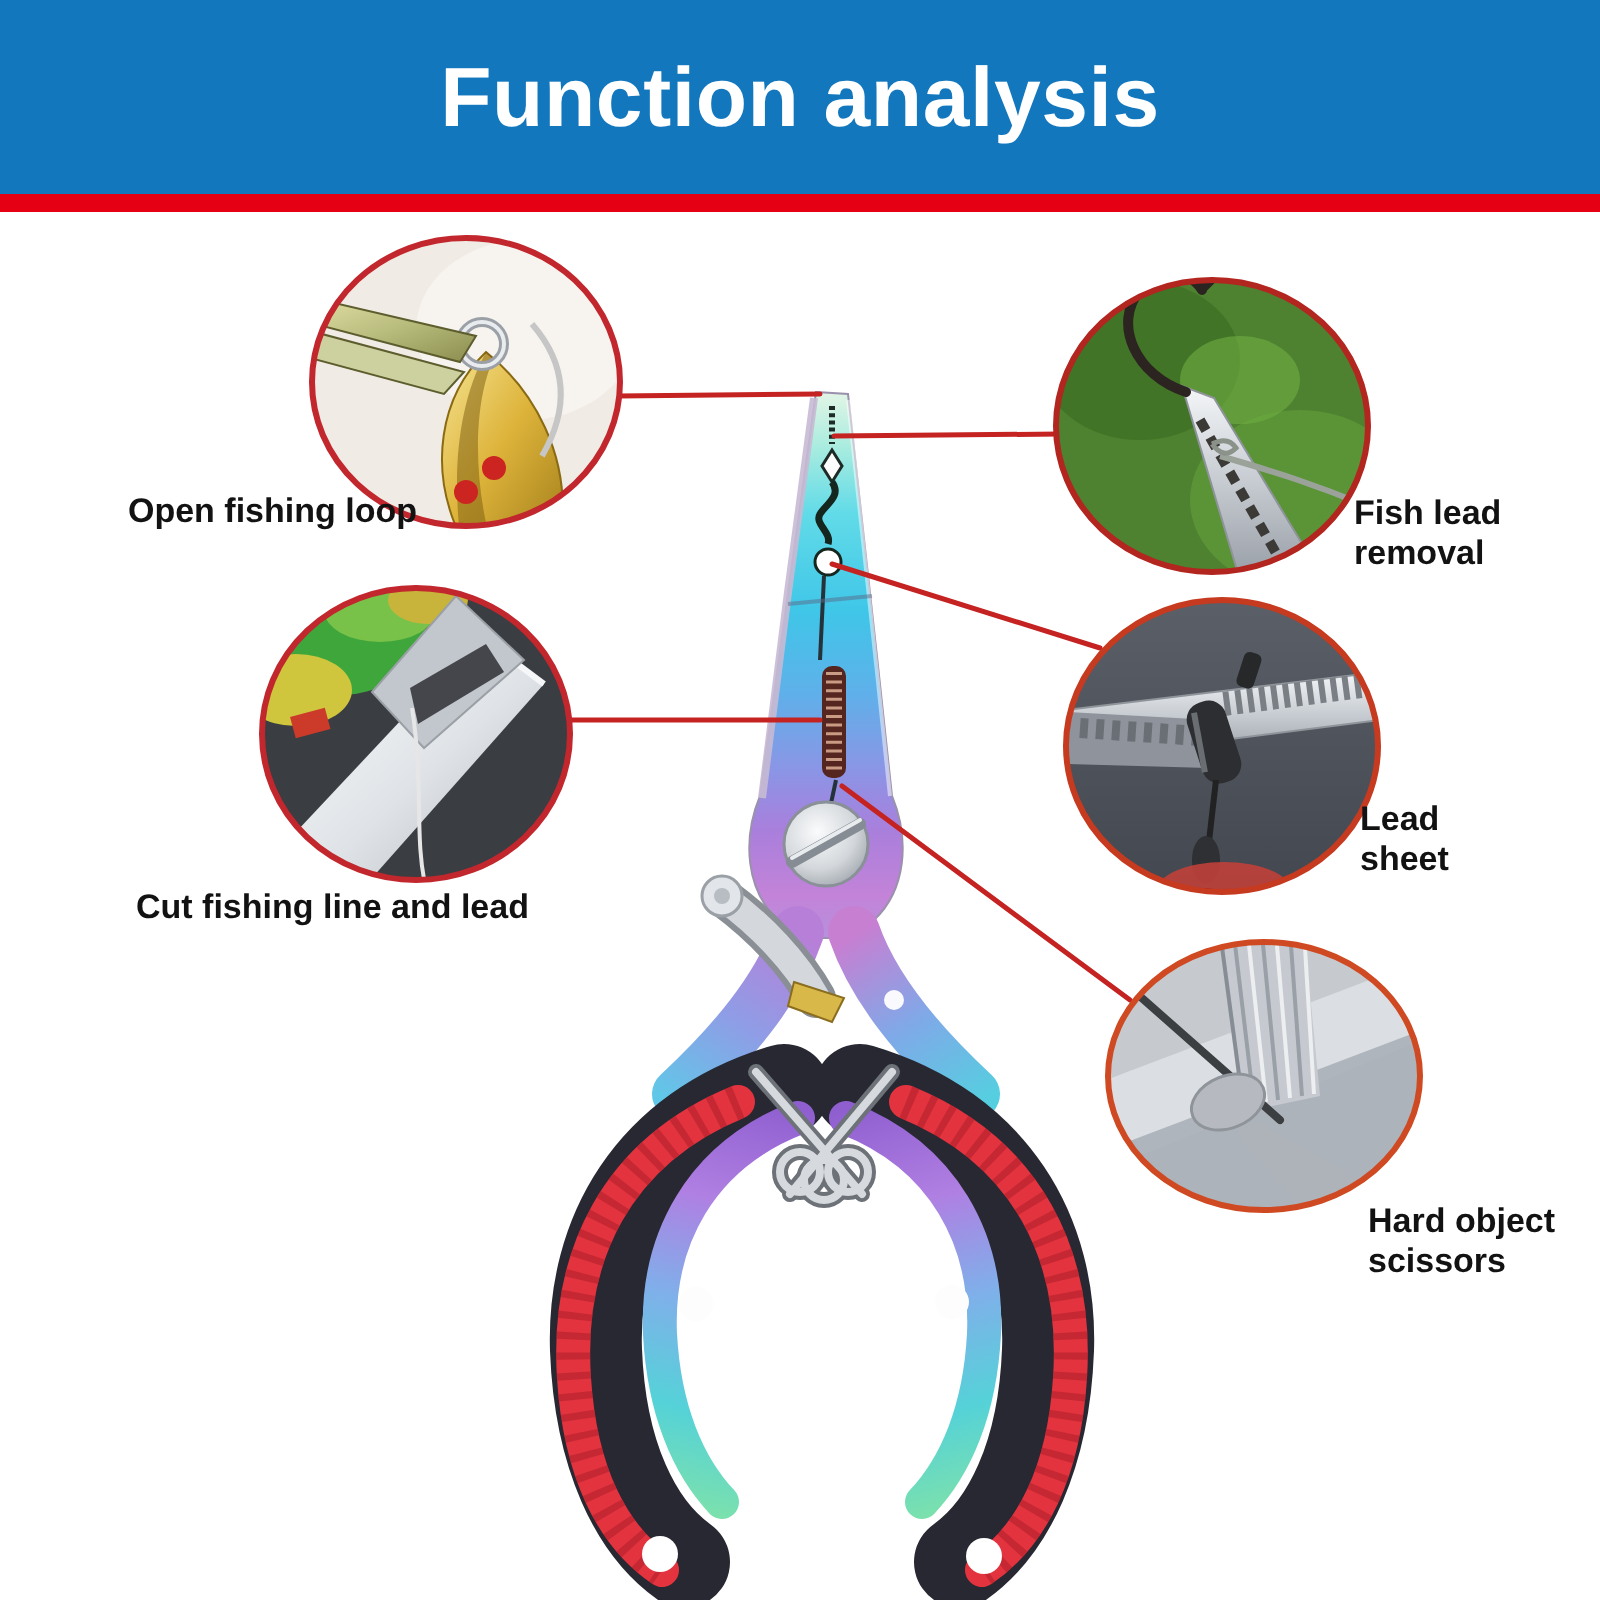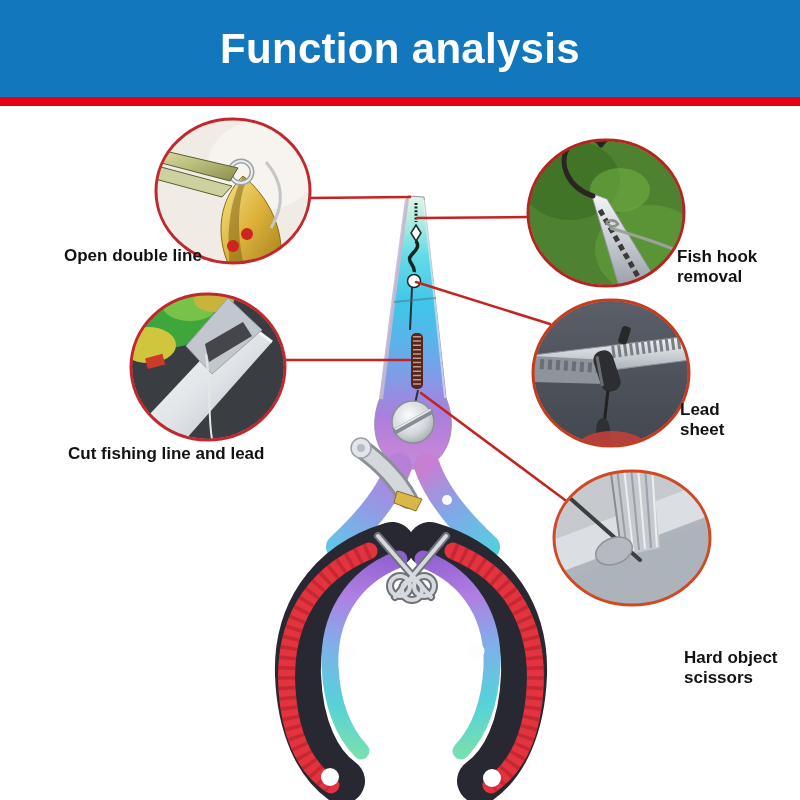--- a/index.html
+++ b/index.html
@@ -21,21 +21,21 @@
   }
   .scene { position:absolute; top:0; left:0; z-index:1; }
   .lbl {
     position:absolute; z-index:4; font-weight:bold; color:#121212;
     font-size:17px; line-height:20px;
   }
   .lbl-open { left:64px;  top:246px; width:150px; }
   .lbl-hook { left:677px; top:247px; width:92px;  }
   .lbl-cut  { left:35px;  top:444px; width:230px;margin-left:33px; }
   .lbl-lead { left:680px; top:400px; width:70px;  }
-  .lbl-hard { left:684px; top:601px; width:106px;margin-top:47px; }
+  .lbl-hard { left:684px; top:601px; width:106px; }
 </style>
 </head>
 <body>
 
 <div class="page">
 
   <svg class="scene" width="800" height="800" viewBox="0 0 800 800">
     <defs>
       <linearGradient id="noseGrad" gradientUnits="userSpaceOnUse" x1="413" y1="196" x2="413" y2="470">
         <stop offset="0" stop-color="#e2f5e6"></stop>
@@ -276,19 +276,19 @@
       </g>
       <ellipse cx="632" cy="538" rx="78" ry="67" fill="none" stroke="#cf4a22" stroke-width="3"></ellipse>
     </g>
   </svg>
 
   <div class="header">
     <div class="title">Function analysis</div>
   </div>
   <div class="stripe"></div>
 
-  <div class="lbl lbl-open">Open double line</div>
-  <div class="lbl lbl-hook">Fish hook removal</div>
+  <div class="lbl lbl-open">Open fishing loop</div>
+  <div class="lbl lbl-hook">Fish lead removal</div>
   <div class="lbl lbl-cut">Cut fishing line and lead</div>
   <div class="lbl lbl-lead">Lead sheet</div>
   <div class="lbl lbl-hard">Hard object scissors</div>
 
 </div>
 
 </body></html>

